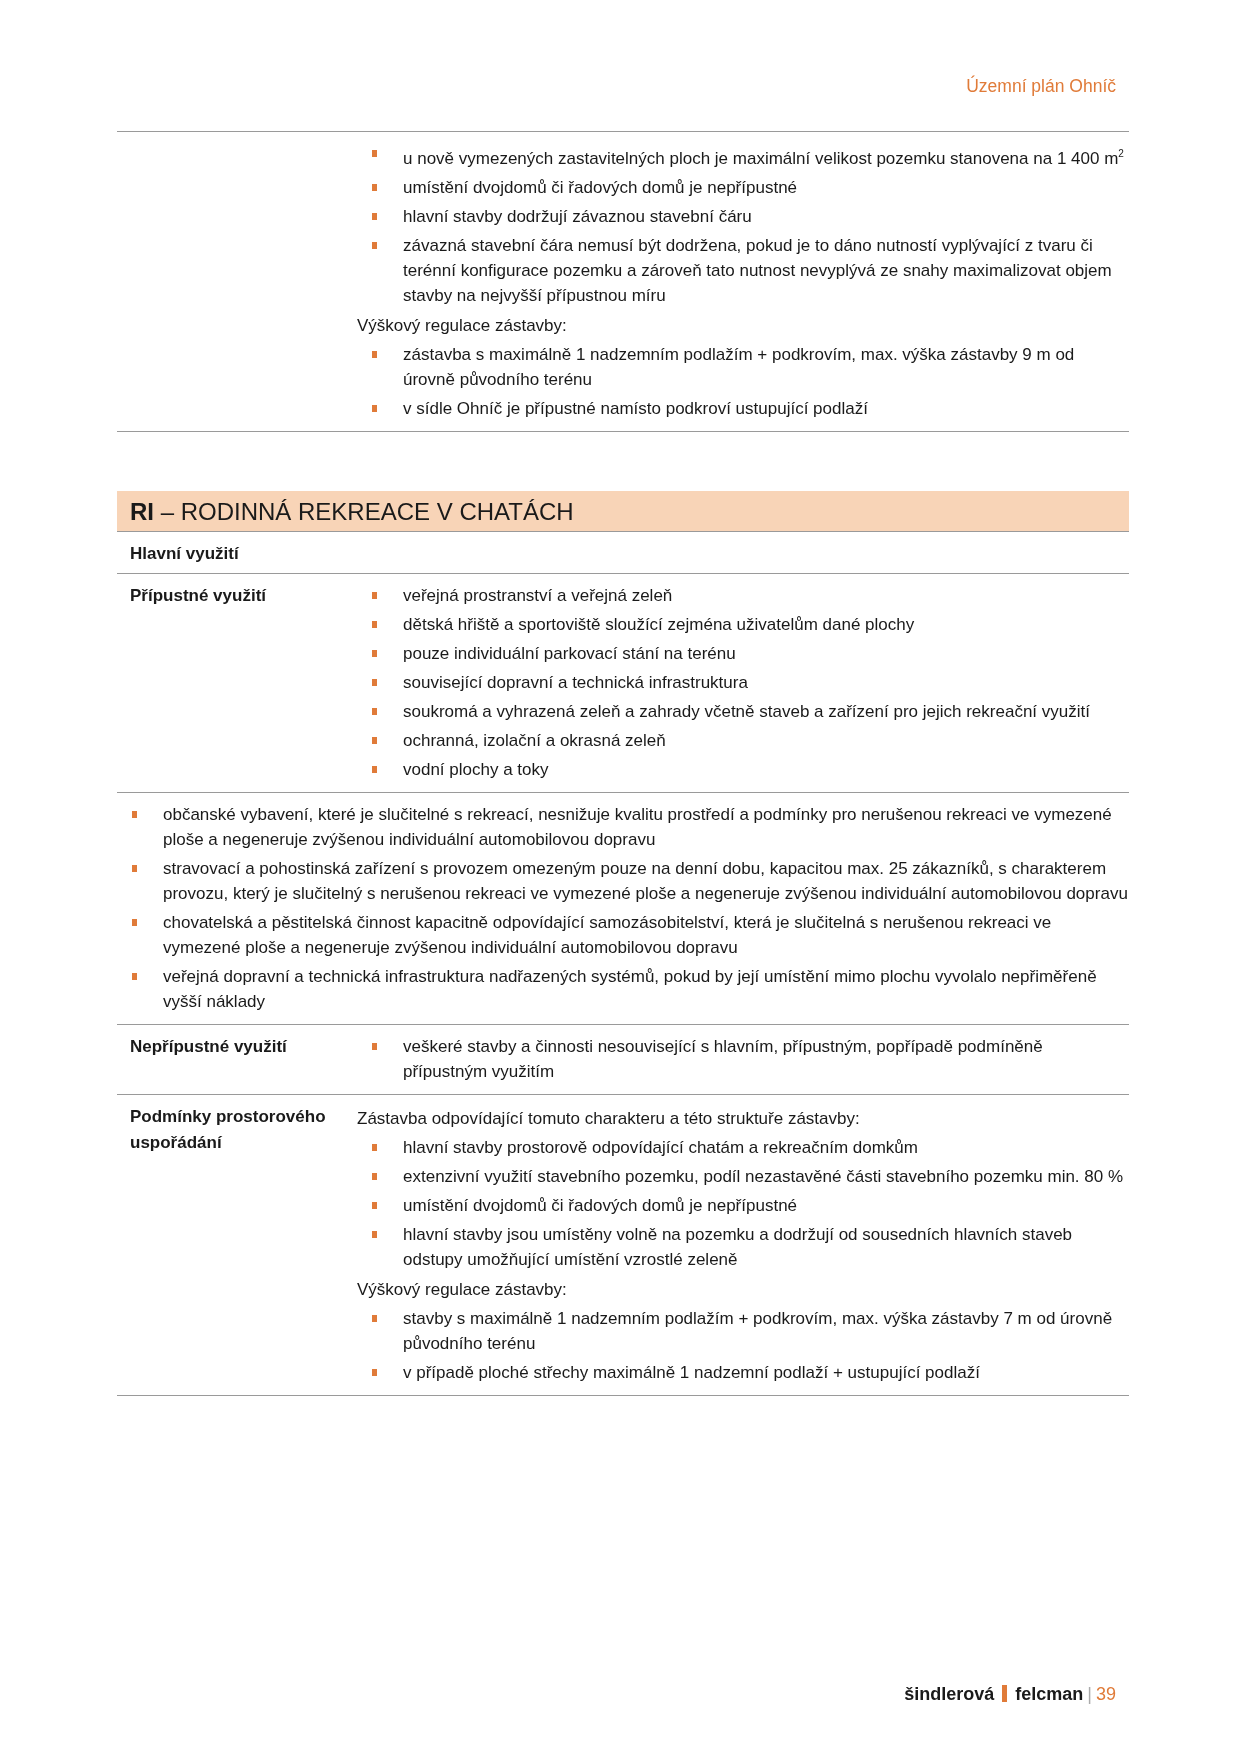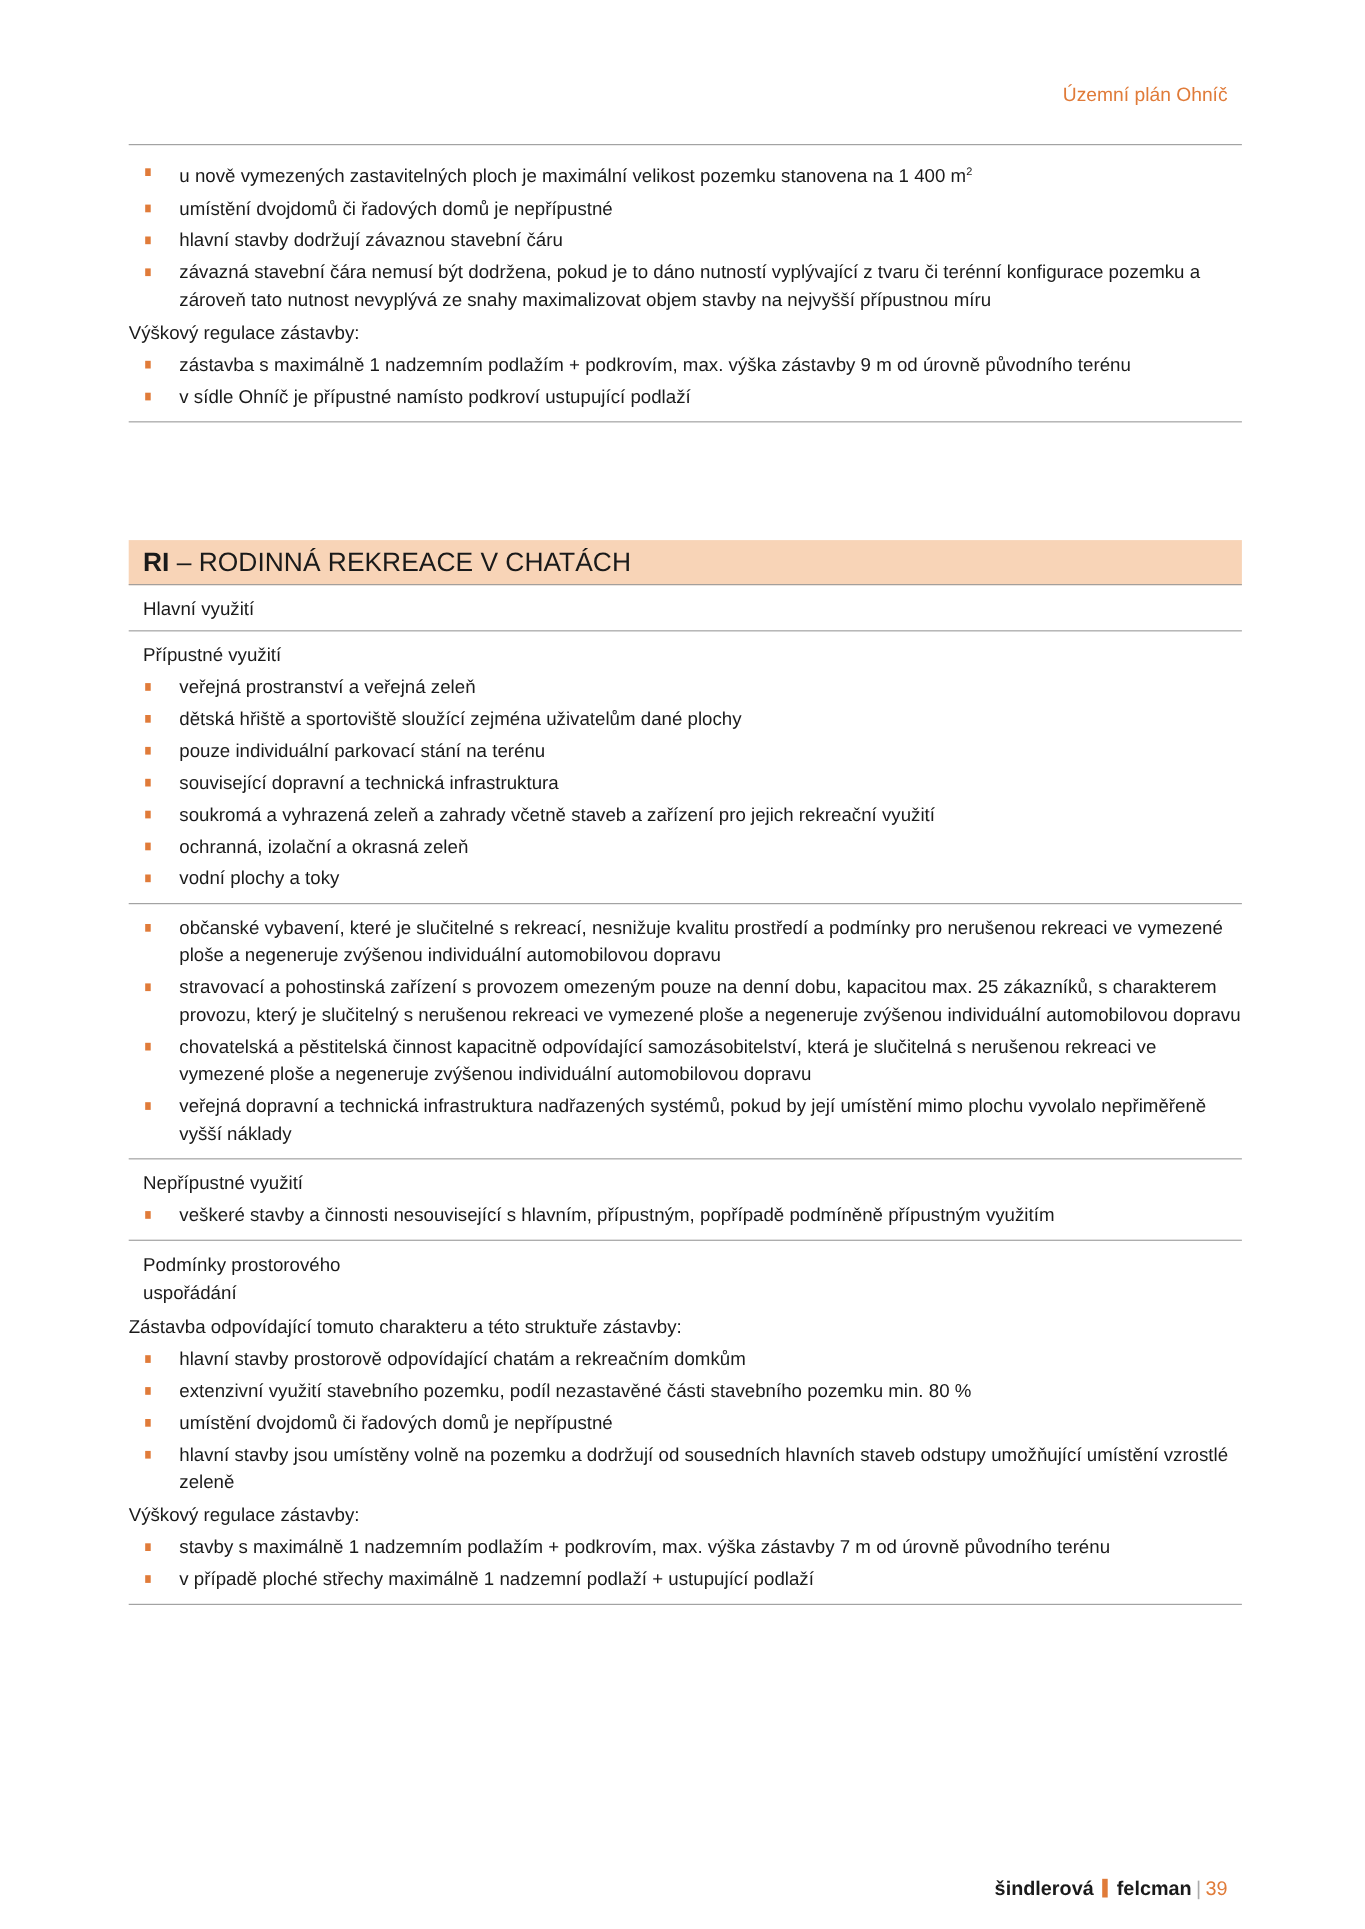--- a/index.html
+++ b/index.html
@@ -1,31 +1,31 @@
 <!DOCTYPE html>
 <html><head>
 <meta charset="utf-8">
 <style>
   html, body { margin: 0; padding: 0; background: #ffffff; }
   body { width: 1241px; height: 1754px; position: relative; font-family: "Liberation Sans", sans-serif; color: #1a1a1a; font-size: 17px; }
   .header-title { position: absolute; top: 76px; right: 125px; color: #e07b39; font-weight: normal; font-size: 17.5px; }
   .block { position: absolute; left: 117px; width: 1012px; }
-  .row { display: flex; border-bottom: 1.5px solid #9a9a9a; padding: 6px 0 6px 0; flex-direction: column; }
+  .row { display: flex; border-bottom: 1.5px solid #9a9a9a; padding: 6px 0 6px 0; }
   .row.top-border { border-top: 1.5px solid #9a9a9a; }
-  .lab { width: 240px; padding: 3px 0 0 13px; font-weight: normal; line-height: 26px; box-sizing: border-box; }
+  .lab { width: 240px; padding: 3px 0 0 13px; font-weight: bold; line-height: 26px; box-sizing: border-box; }
   .content { flex: 1; padding-left: 0; }
   .item { display: flex; line-height: 25px; margin: 3px 0 4px 0; }
   .bullet { width: 46px; flex: 0 0 46px; position: relative; }
   .bullet::before { content: ""; position: absolute; left: 15px; top: 9px; width: 5px; height: 7px; background: #e07b39; }
   .item-text { flex: 1; }
   .plain { line-height: 25px; margin: 5px 0 4px 0; }
   .section-head { background: #f8d4b7; border-bottom: 1.5px solid #9a9a9a; height: 40px; line-height: 42px; padding-left: 13px; font-size: 24px; }
   .section-head b { font-weight: bold; }
   sup { font-size: 10px; }
-  .footer { position: absolute; top: 1684px; right: 125px; font-size: 18px; font-weight: bold; color: #1a1a1a; margin-top: 23px; }
+  .footer { position: absolute; top: 1684px; right: 125px; font-size: 18px; font-weight: bold; color: #1a1a1a; }
   .footer .bar { display: inline-block; width: 5px; height: 17px; background: #e07b39; margin: 0 8px -2px 8px; }
   .footer .sep { color: #aaaaaa; font-weight: normal; margin: 0 4px; }
   .footer .pg { color: #e07b39; font-weight: normal; }
 </style>
 </head>
 <body>
 
 <div class="header-title">Územní plán Ohníč</div>
 
 <div class="block" style="top:131px;">

